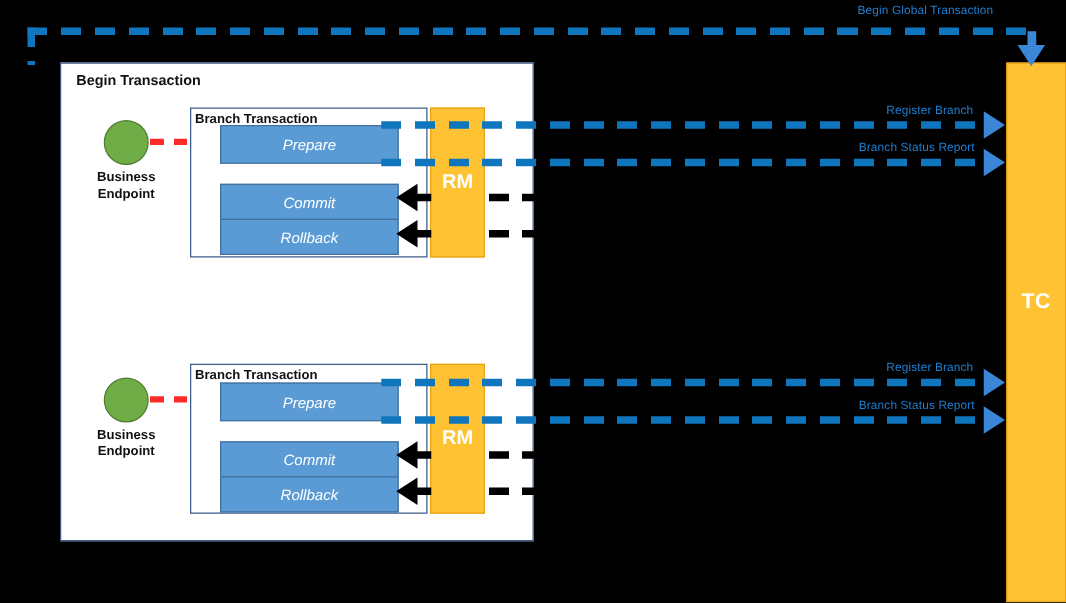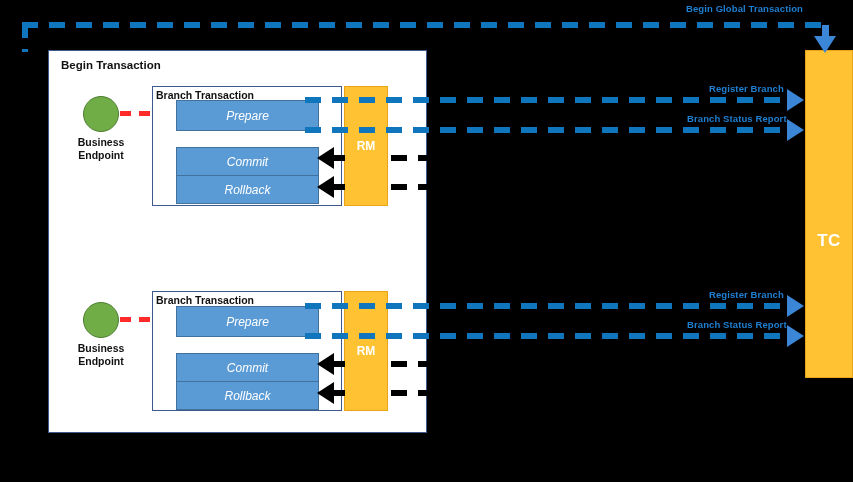--- a/index.html
+++ b/index.html
@@ -85,21 +85,21 @@
   }
 
   
   .rm-box {
     position: absolute;
     background: #FFC233;
     border: 1px solid #E8A317;
     box-sizing: border-box;
     color: #FFFFFF;
     font-weight: bold;
-    font-size: 12px;
+    font-size: 16px;
     display: flex;
     align-items: center;
     justify-content: center;
   }
 
   
   .endpoint-circle {
     position: absolute;
     width: 36px;
     height: 36px;
@@ -169,33 +169,33 @@
 
   .arrow-stem-blue {
     position: absolute;
     background: #3C86D8;
   }
 
   
   .flow-label {
     position: absolute;
     color: #1F7FD1;
-    font-weight: bold;
+    font-weight: normal;
     font-size: 9.5px;
     white-space: nowrap;
     letter-spacing: 0.1px;
   }
 </style>
 </head>
 <body>
 
 <div id="stage">
 
 
-  <div class="actor-col" style="left:805px; top:50px; width:48px; height:328px;">
+  <div class="actor-col" style="left:805px; top:50px; width:48px; height:432px;">
     <div class="actor-label" style="top:180px;">TC</div>
   </div>
 
   <div class="dash-v" style="left:22px; top:22px; height:30px;"></div>
   <div class="dash-h dash-blue" style="left:22px; top:22px; width:804px;"></div>
   <div class="arrow-stem-blue" style="left:822px; top:25px; width:7px; height:16px;"></div>
   <div class="arrow-down ah-blue-d" style="left:814px; top:36px;"></div>
   <div class="flow-label" style="left:686px; top:3px;">Begin Global Transaction</div>
 
   <div id="global-transaction-panel">

